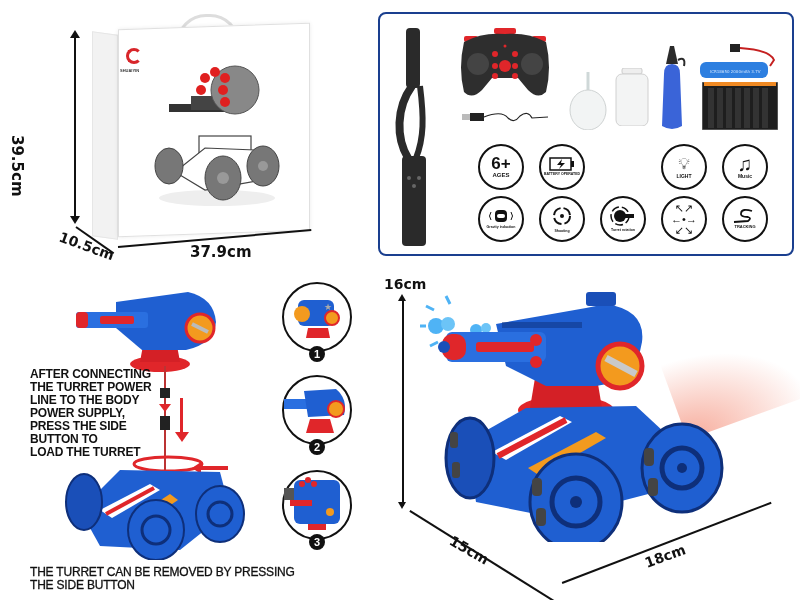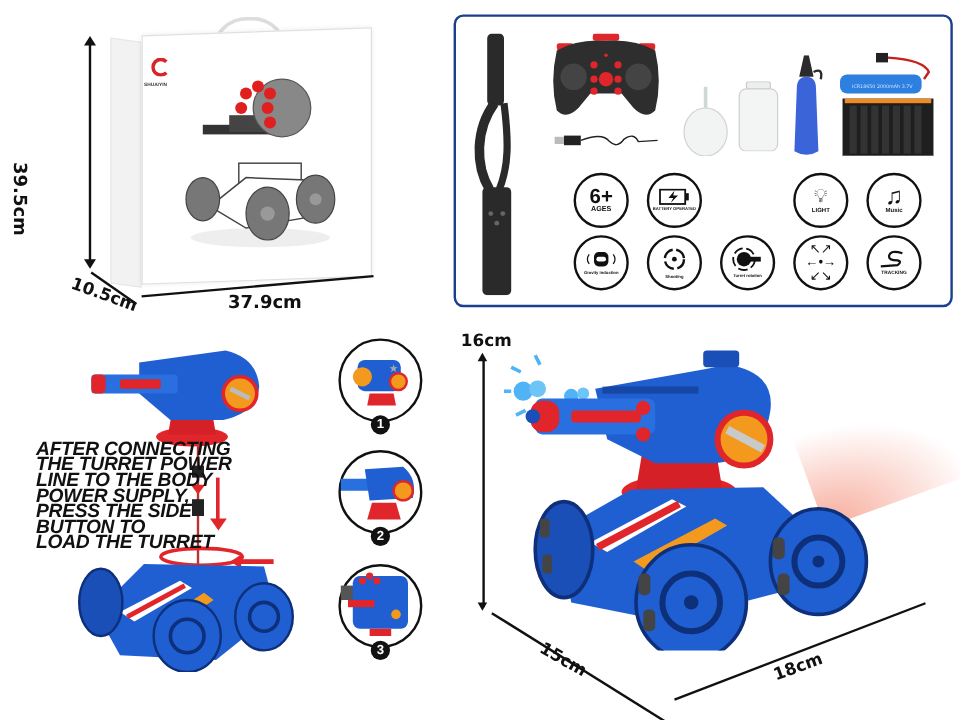--- a/index.html
+++ b/index.html
@@ -5,21 +5,21 @@
   * { box-sizing: border-box; margin: 0; padding: 0; }
   html, body { width: 800px; height: 600px; background: #ffffff; overflow: hidden; }
   body { position: relative; font-family: "Liberation Sans", sans-serif; color: #111; }
   .abs { position: absolute; }
   .dim-label { font-family: "DejaVu Sans", sans-serif; font-weight: bold; color: #111; white-space: nowrap; }
   .acc-box { position: absolute; left: 378px; top: 12px; width: 416px; height: 244px; border: 2px solid #1a3f8f; border-radius: 8px; background: #fff; }
   .icon-circle { position: absolute; width: 46px; height: 46px; border: 2px solid #111; border-radius: 50%; display: flex; flex-direction: column; align-items: center; justify-content: center; text-align: center; background: #fff; }
   .icon-circle .big { font-weight: bold; font-size: 17px; line-height: 16px; font-family: "Liberation Sans", sans-serif; }
   .icon-circle .small { font-size: 5px; font-weight: bold; line-height: 6px; }
   .icon-circle .glyph { font-size: 16px; line-height: 18px; }
-  .instr { font-family: "Liberation Sans", sans-serif; font-size: 16px; line-height: 13px; font-weight: bold; color: #111; white-space: pre-line; letter-spacing: -0.2px; font-style: italic; }
+  .instr { font-family: "Liberation Sans", sans-serif; font-size: 12px; line-height: 13px; font-weight: bold; color: #111; white-space: pre-line; letter-spacing: -0.2px; }
   .step-circle { position: absolute; width: 70px; height: 70px; border: 2px solid #111; border-radius: 50%; background: #fff; }
   .step-num { position: absolute; width: 16px; height: 16px; border-radius: 50%; background: #111; color: #fff; font-weight: bold; font-size: 11px; text-align: center; line-height: 16px; }
 </style>
 </head>
 <body>
 
 <div class="abs" style="left:0;top:0;width:370px;height:270px;">
 
   <div class="abs" style="left:176px;top:14px;width:64px;height:30px;border:3px solid #ddd;border-bottom:none;border-radius:30px 30px 0 0;"></div>
 
@@ -224,20 +224,22 @@
     <circle cx="160" cy="64" r="12" fill="none" stroke="#0e2f7a" stroke-width="3"></circle>
   </svg>
 
   <div class="abs instr" style="left:30px;top:98px;">AFTER CONNECTING
 THE TURRET POWER
 LINE TO THE BODY
 POWER SUPPLY,
 PRESS THE SIDE
 BUTTON TO
 LOAD THE TURRET</div>
+  <div class="abs instr" style="left:30px;top:296px;font-weight:normal;-webkit-text-stroke:0.3px #111;">THE TURRET CAN BE REMOVED BY PRESSING
+THE SIDE BUTTON</div>
 
   <div class="step-circle" style="left:282px;top:12px;">
     <svg width="66" height="66" viewBox="0 0 66 66">
       <rect x="14" y="16" width="36" height="26" rx="6" fill="#1f5fd1"></rect>
       <circle cx="18" cy="30" r="8" fill="#f39a1e"></circle>
       <circle cx="48" cy="34" r="7" fill="#f39a1e" stroke="#e0262a" stroke-width="2"></circle>
       <path d="M24 44 L44 44 L46 54 L22 54 Z" fill="#e0262a"></path>
       <text x="40" y="26" font-size="9" fill="#aaa">★</text>
     </svg>
   </div>

